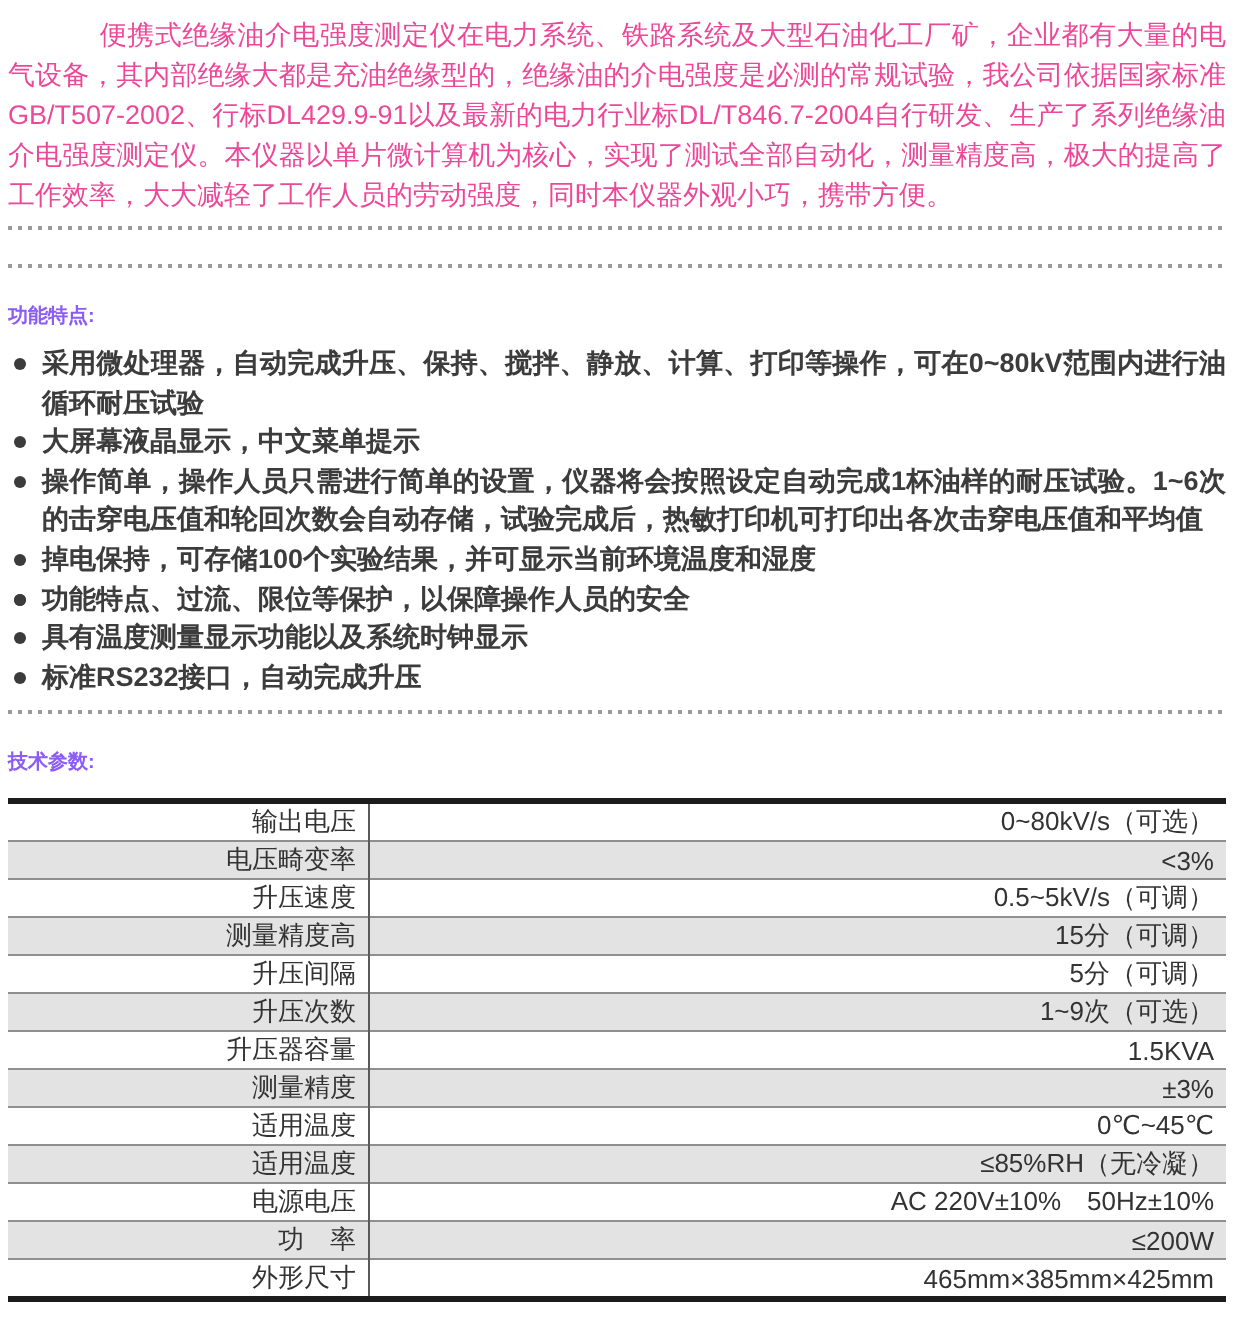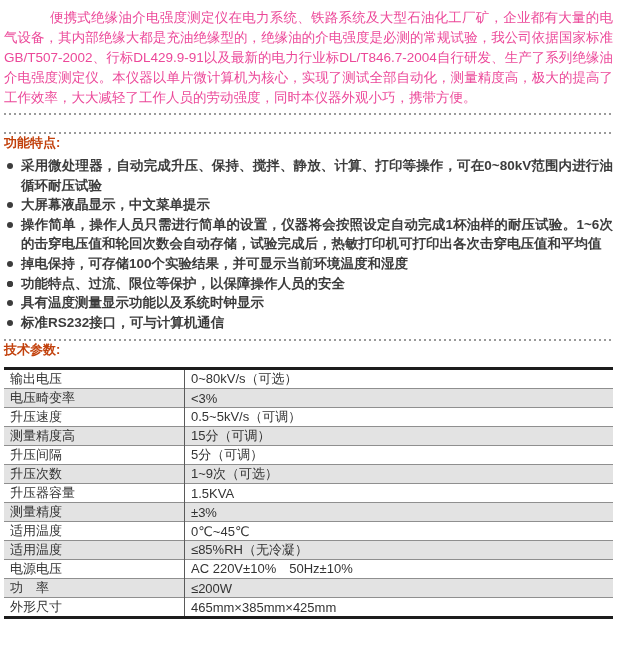--- a/index.html
+++ b/index.html
@@ -23,25 +23,25 @@
 
   .dotted {
     height: 2px;
     background-image: repeating-linear-gradient(to right, #9a9a9a 0 2px, transparent 2px 5px);
   }
   .dotted.first  { margin-top: 5px; }
   .dotted.second { margin-top: 17px; }
   .dotted.third  { margin-top: 7px; }
 
   .sec-heading {
-    margin: 0 0 0 0;
-    font-size: 13px;
+    margin: 16px 0 0 0;
+    font-size: 10px;
     line-height: 17px;
     font-weight: bold;
-    color: #c2410c;
+    color: #8b5cf6;
   }
 
   ul.features {
     margin: 5px 0 0 0;
     padding: 0;
     list-style: none;
     font-size: 13.5px;
     line-height: 19.6px;
     font-weight: bold;
   }
@@ -64,21 +64,21 @@
     border-collapse: collapse;
     border-top: 3px solid #1c1c1c;
     border-bottom: 3px solid #1c1c1c;
     font-size: 13px;
     color: #333333;
   }
   table.specs td {
     border-top: 1px solid #8f8f8f;
     height: 17.7px;
     padding: 0 6px;
-    text-align: left;
+    text-align: right;
     vertical-align: middle;
     white-space: nowrap;
   }
   table.specs tr:first-child td { border-top: none; }
   table.specs td.label {
     width: 168px;
     border-right: 1px solid #5a5a5a;
   }
   table.specs tr:nth-child(even) { background: #e3e3e3; }
 </style>
@@ -95,21 +95,21 @@
   <h3 class="sec-heading">功能特点:</h3>
 
   <ul class="features">
     <li><span class="dot"></span><span>采用微处理器，自动完成升压、保持、搅拌、静放、计算、打印等操作，可在0~80kV范围内进行油循环耐压试验</span></li>
     <li><span class="dot"></span><span>大屏幕液晶显示，中文菜单提示</span></li>
     <li><span class="dot"></span><span>操作简单，操作人员只需进行简单的设置，仪器将会按照设定自动完成1杯油样的耐压试验。1~6次的击穿电压值和轮回次数会自动存储，试验完成后，热敏打印机可打印出各次击穿电压值和平均值</span></li>
     <li><span class="dot"></span><span>掉电保持，可存储100个实验结果，并可显示当前环境温度和湿度</span></li>
     <li><span class="dot"></span></li>
     <li><span class="dot"></span><span>功能特点、过流、限位等保护，以保障操作人员的安全</span></li>
     <li><span class="dot"></span><span>具有温度测量显示功能以及系统时钟显示</span></li>
-    <li><span class="dot"></span><span>标准RS232接口，可与计算机通信</span></li>
+    <li><span class="dot"></span><span>标准RS232接口，自动完成升压</span></li>
   </ul>
 
   <div class="dotted third"></div>
 
   <h3 class="sec-heading">技术参数:</h3>
 
   <table class="specs">
     <tbody>
       <tr>
         <td class="label">输出电压</td>

